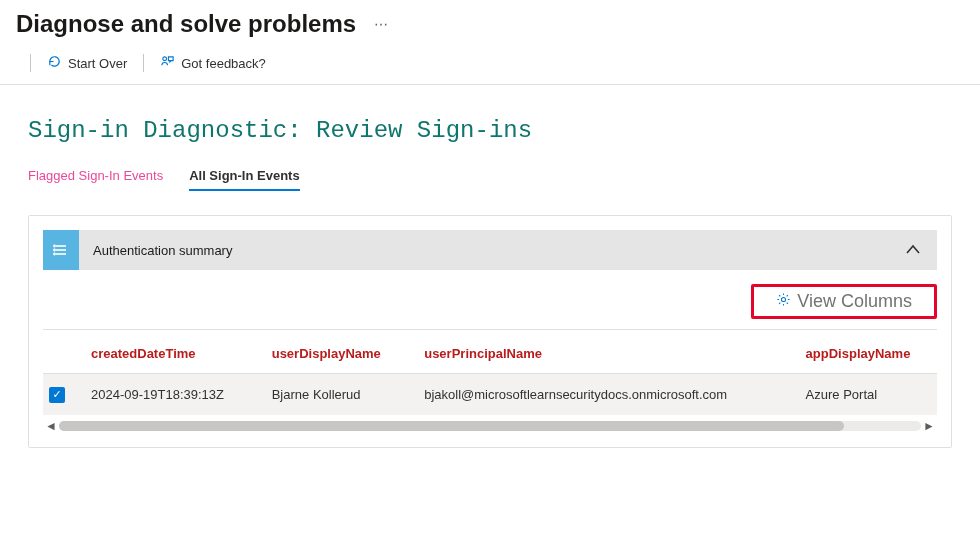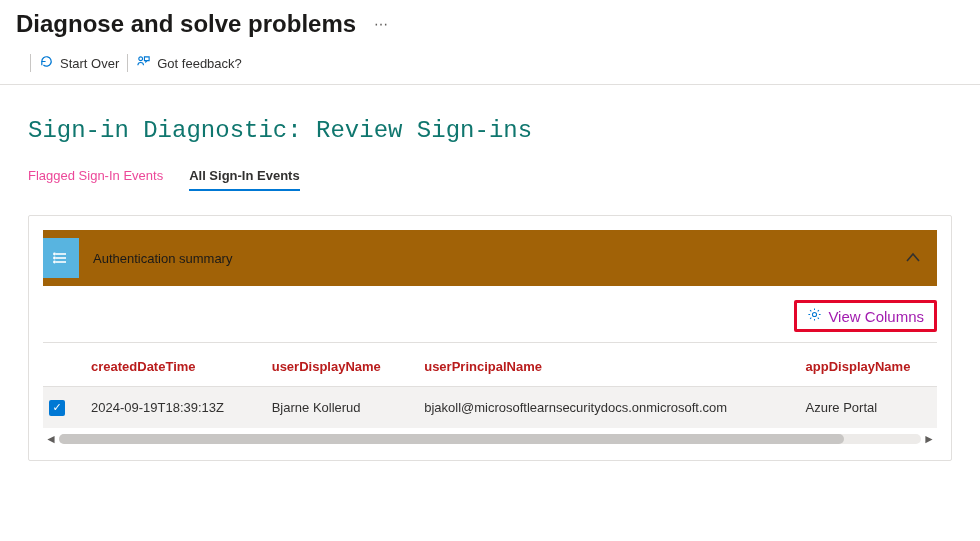--- a/index.html
+++ b/index.html
@@ -30,20 +30,21 @@
     color: #605e5c;
     font-size: 14px;
     letter-spacing: 1px;
     cursor: pointer;
   }
   .toolbar {
     display: flex;
     align-items: center;
     padding: 6px 16px 10px 28px;
     border-bottom: 1px solid #e1dfdd;
+    gap: 8px;
     font-size: 13px;
   }
   .toolbar .divider {
     width: 1px; height: 18px;
     background: #c8c6c4;
     margin: 0 2px;
   }
   .toolbar-btn {
     display: inline-flex;
     align-items: center;
@@ -83,22 +84,22 @@
     border-bottom-color: #0078d4;
   }
   .panel {
     border: 1px solid #e1dfdd;
     border-radius: 2px;
     padding: 14px;
   }
   .summary-bar {
     display: flex;
     align-items: center;
-    background: #a16207;
-    height: 56px;
+    background: #e5e5e5;
+    height: 40px;
     padding-right: 14px;
   }
   .summary-icon-box {
     width: 36px;
     height: 40px;
     background: #58b4e0;
     display: flex;
     align-items: center;
     justify-content: center;
   }
@@ -116,24 +117,24 @@
   .view-columns-row {
     display: flex;
     justify-content: flex-end;
     padding: 14px 0 10px 0;
     border-bottom: 1px solid #e1dfdd;
   }
   .view-columns-btn {
     display: inline-flex;
     align-items: center;
     gap: 6px;
-    color: #a21caf;
-    font-size: 15px;
-    cursor: pointer;
-    padding: 4px 10px;
+    color: #737373;
+    font-size: 18px;
+    cursor: pointer;
+    padding: 4px 22px;
     border: 3px solid #e3062a;
     border-radius: 2px;
   }
   .view-columns-btn svg { width: 15px; height: 15px; }
   .table-wrap {
     overflow-x: auto;
     margin-top: 0;
   }
   table {
     border-collapse: collapse;

